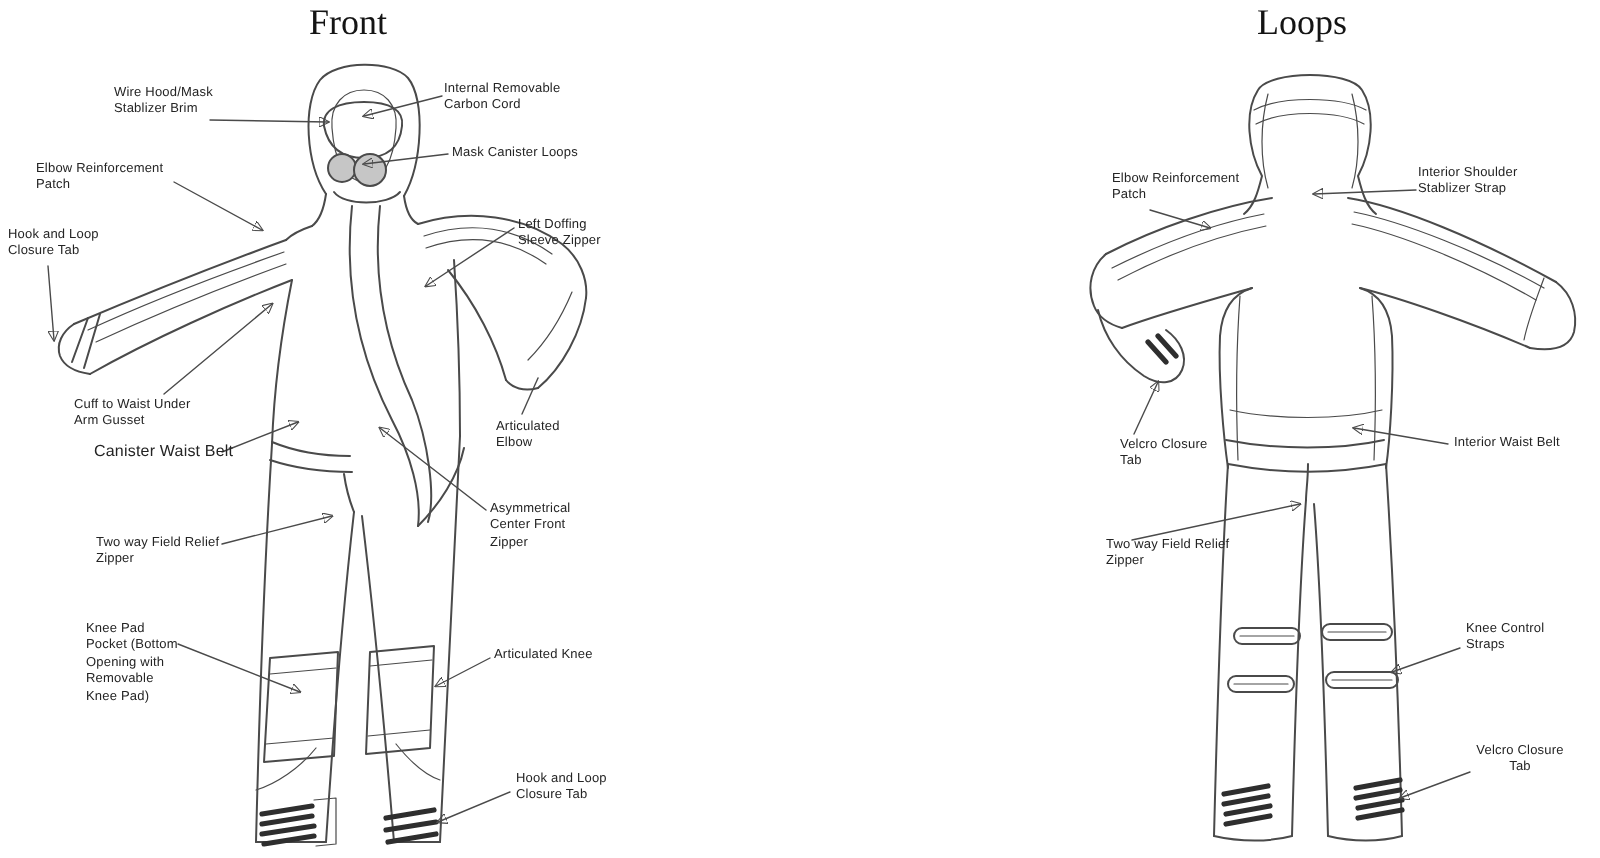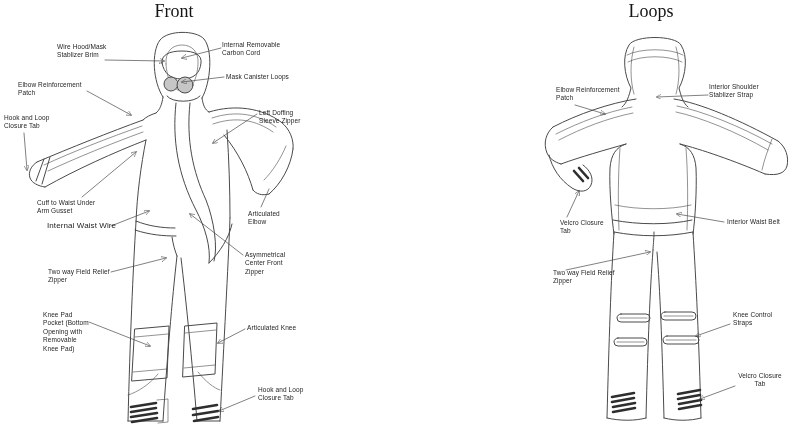--- a/index.html
+++ b/index.html
@@ -253,21 +253,21 @@
 Stablizer Brim</div>
   <div class="label" style="left:222px; top:41px;">Internal Removable
 Carbon Cord</div>
   <div class="label" style="left:226px; top:73px;">Mask Canister Loops</div>
   <div class="label" style="left:18px;  top:81px;">Elbow Reinforcement
 Patch</div>
   <div class="label" style="left:4px;   top:114px;">Hook and Loop
 Closure Tab</div>
   <div class="label" style="left:37px;  top:199px;">Cuff to Waist Under
 Arm Gusset</div>
-  <div class="label big" style="left:47px; top:221px;">Internal Waist Wire</div>
+  <div class="label big" style="left:47px; top:221px;">Canister Waist Belt</div>
   <div class="label" style="left:48px;  top:268px;">Two way Field Relief
 Zipper</div>
   <div class="label" style="left:43px;  top:311px;">Knee Pad
 Pocket (Bottom
 Opening with
 Removable
 Knee Pad)</div>
   <div class="label" style="left:259px; top:109px;">Left Doffing
 Sleeve Zipper</div>
   <div class="label" style="left:248px; top:210px;">Articulated

